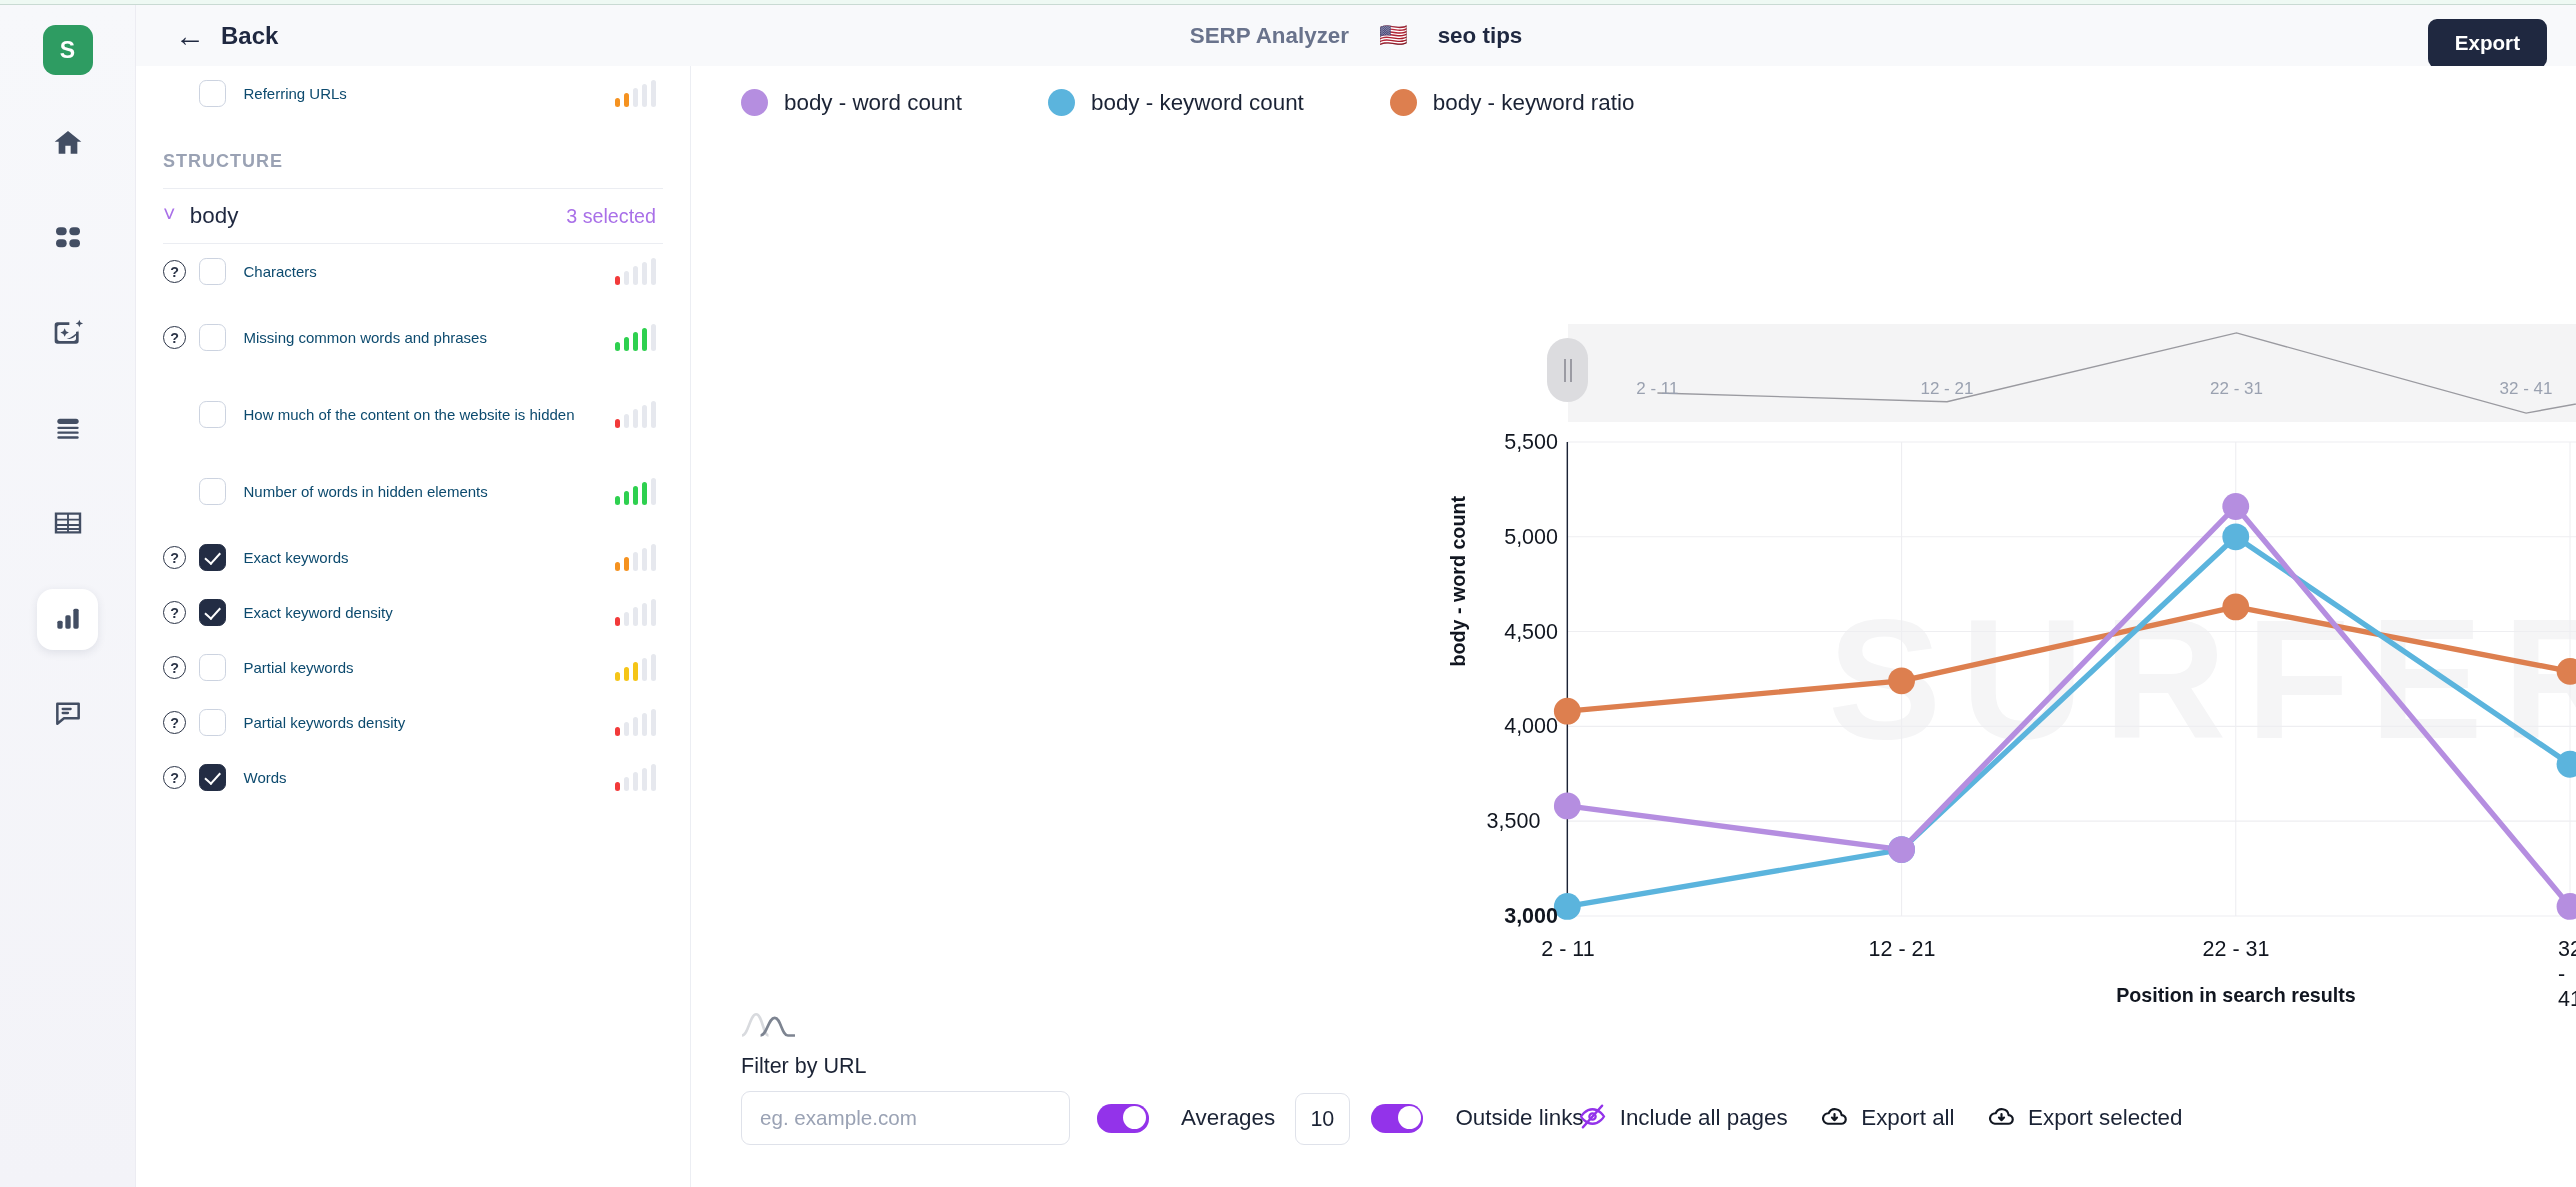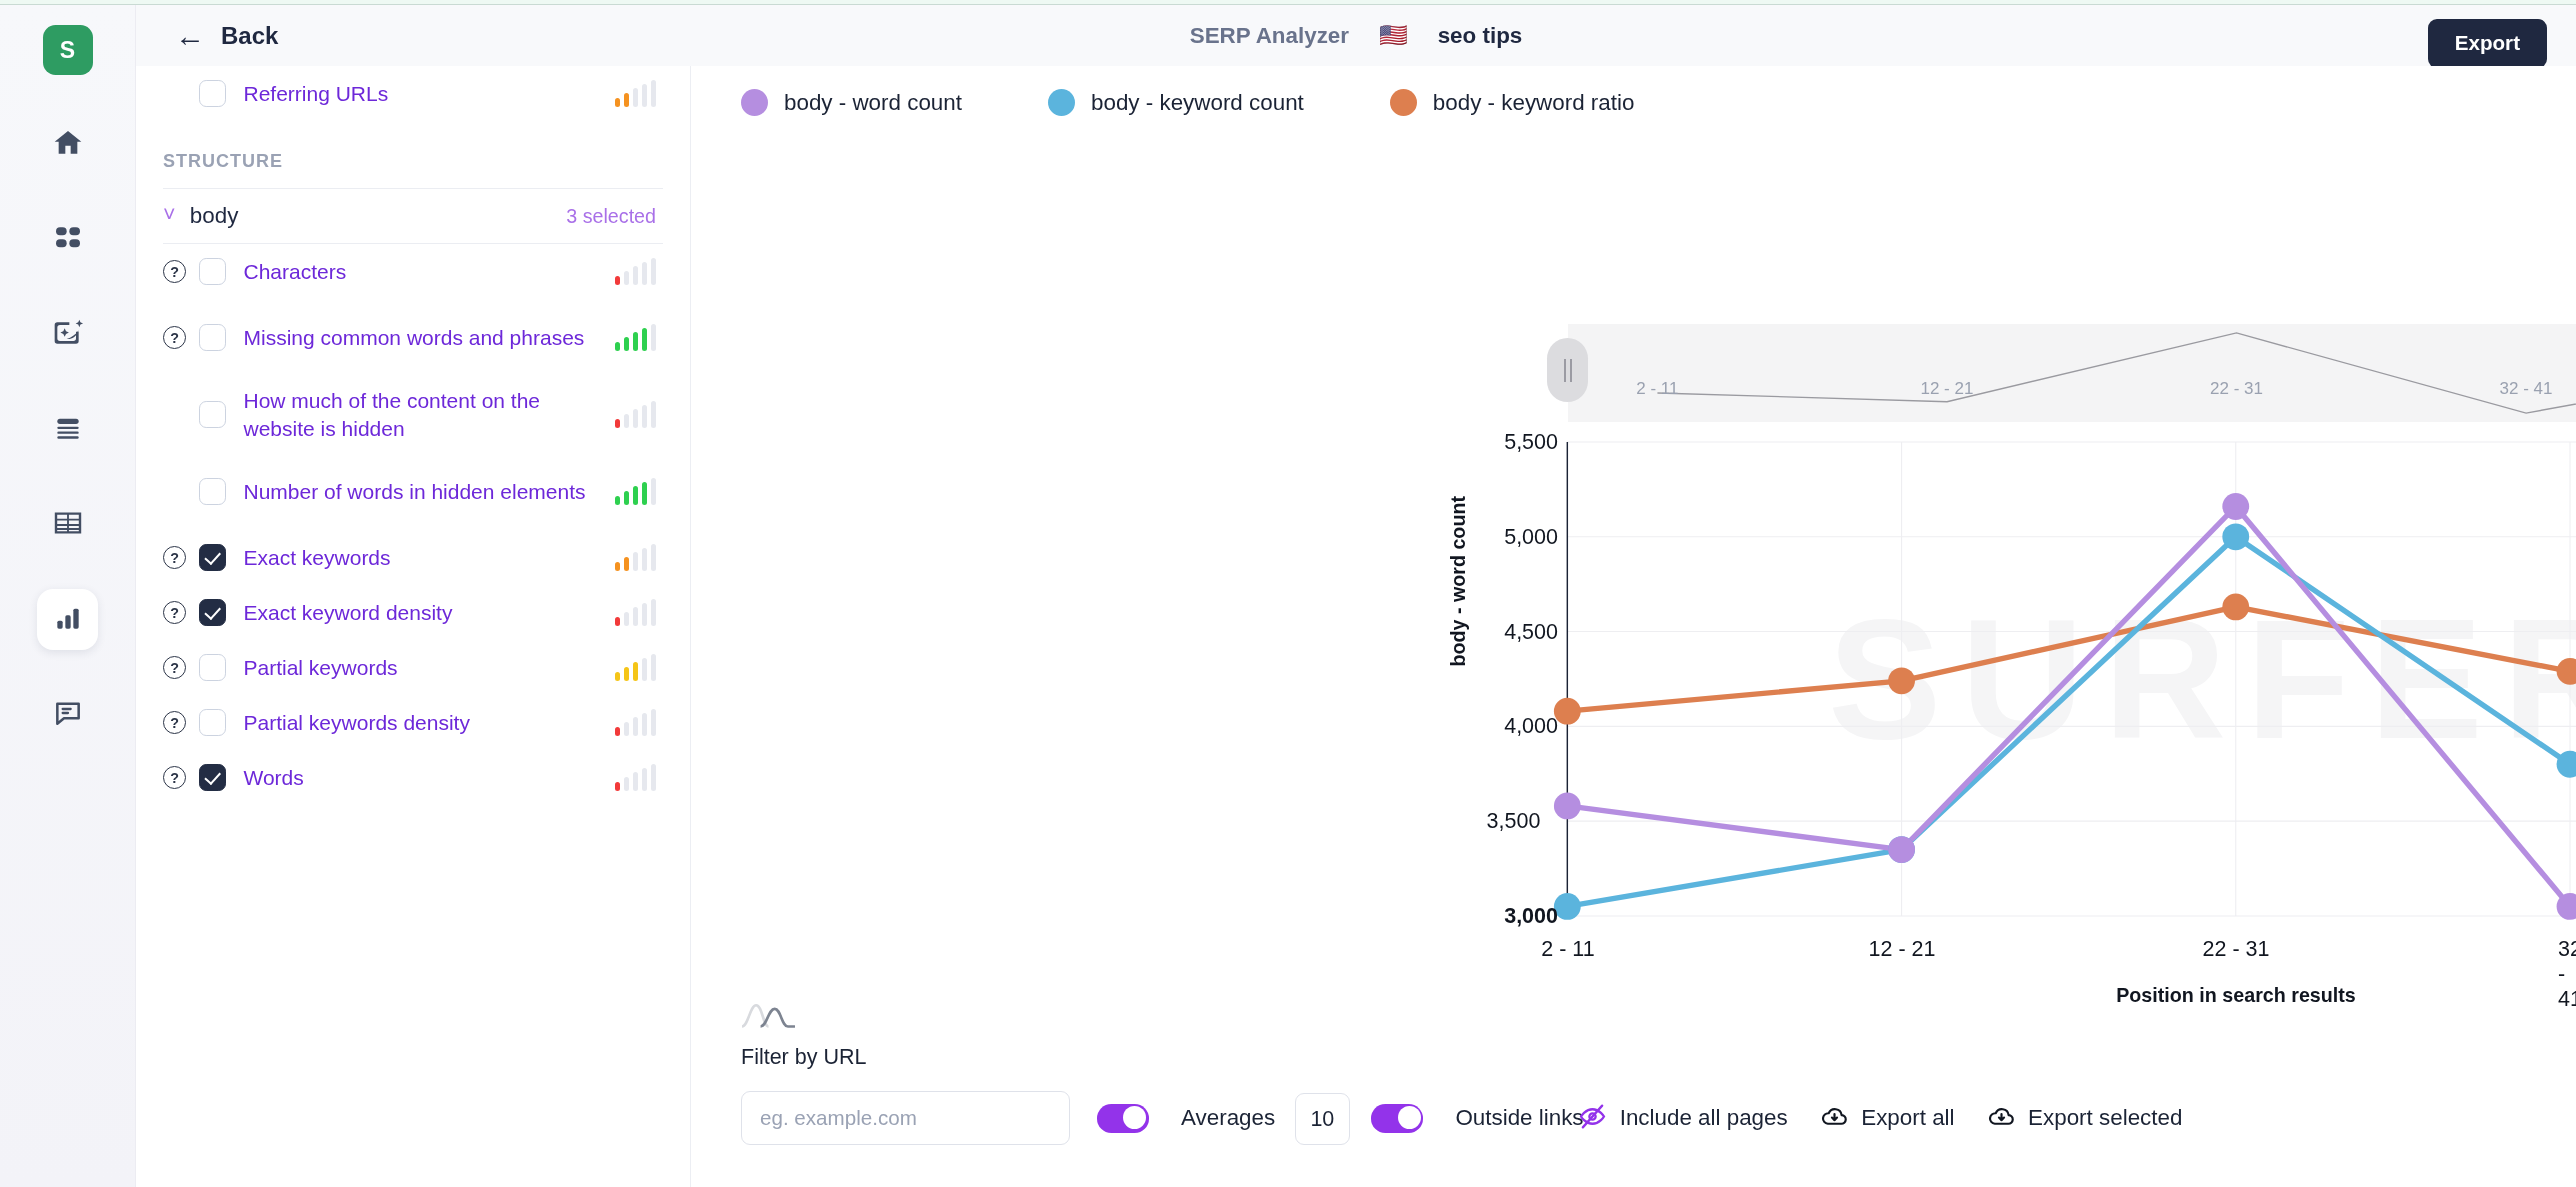--- a/index.html
+++ b/index.html
@@ -75,21 +75,21 @@
   .qmark.spacer { border:0; }
   .cbx {
     width:27px; height:27px; border-radius:7.2px; border:1.8px solid #ccd3e0;
     background:#fff; flex:0 0 auto; margin-right:18px; position:relative;
   }
   .cbx.checked { background:#232d44; border-color:#232d44; }
   .cbx.checked:after {
     content:""; position:absolute; left:8px; top:3.6px; width:7.2px; height:13.4px;
     border:solid #fff; border-width:0 2.7px 2.7px 0; transform:rotate(42deg);
   }
-  .row-label { font-size:21px; color:#6d28d9; line-height:1.33; flex:1 1 auto; }
+  .row-label { font-size:15px; color:#0c4a6e; line-height:1.33; flex:1 1 auto; }
   .bars { display:flex; align-items:flex-end; gap:3.6px; height:27px; flex:0 0 auto; margin-left:12.5px; }
   .bars i { display:block; width:5.4px; border-radius:2.7px; background:#e6e8ee; }
   .section-title {
     font-size:18px; letter-spacing:1px; color:#9aa2b4; font-weight:600;
     padding:30px 27px 16px 27px;
   }
   .divider { height:0.9px; background:#ebedf2; margin:0 27px; }
   .group-row {
     display:flex; align-items:center; justify-content:space-between;
     padding:14.3px 34px 14.3px 27px;
@@ -141,21 +141,21 @@
     position:absolute; left:877px; top:376px; width:1337px; height:474px;
     display:flex; align-items:center; justify-content:center;
     font-size:170px; font-weight:700; color:#f5f5f6; letter-spacing:19.7px;
     pointer-events:none; user-select:none; z-index:0;
   }
 
   
   .bottom { position:absolute; left:0; bottom:43px; width:1885px; }
   .wave-icon { margin-left:50px; margin-bottom:12.5px; }
   .ctrl-row { display:flex; align-items:flex-end; padding-left:50px; gap:0; }
-  .filter-group { display:flex; flex-direction:column; gap:21px; }
+  .filter-group { display:flex; flex-direction:column; gap:12px; }
   .filter-lbl { font-size:21.5px; color:#1b2335; }
   .filter-input {
     width:329px; height:54px; border:0.9px solid #dfe2ea; border-radius:9px;
     padding:0 18px; font-size:20.6px; color:#1b2335;
     font-family:"Liberation Sans", sans-serif; background:#fff;
   }
   .filter-input::placeholder { color:#9aa2b4; }
   .ctrl-item { display:flex; align-items:center; gap:32px; height:54px; }
   .toggle {
     width:52px; height:29px; border-radius:14.3px; background:#9333ea; position:relative; flex:0 0 auto;

